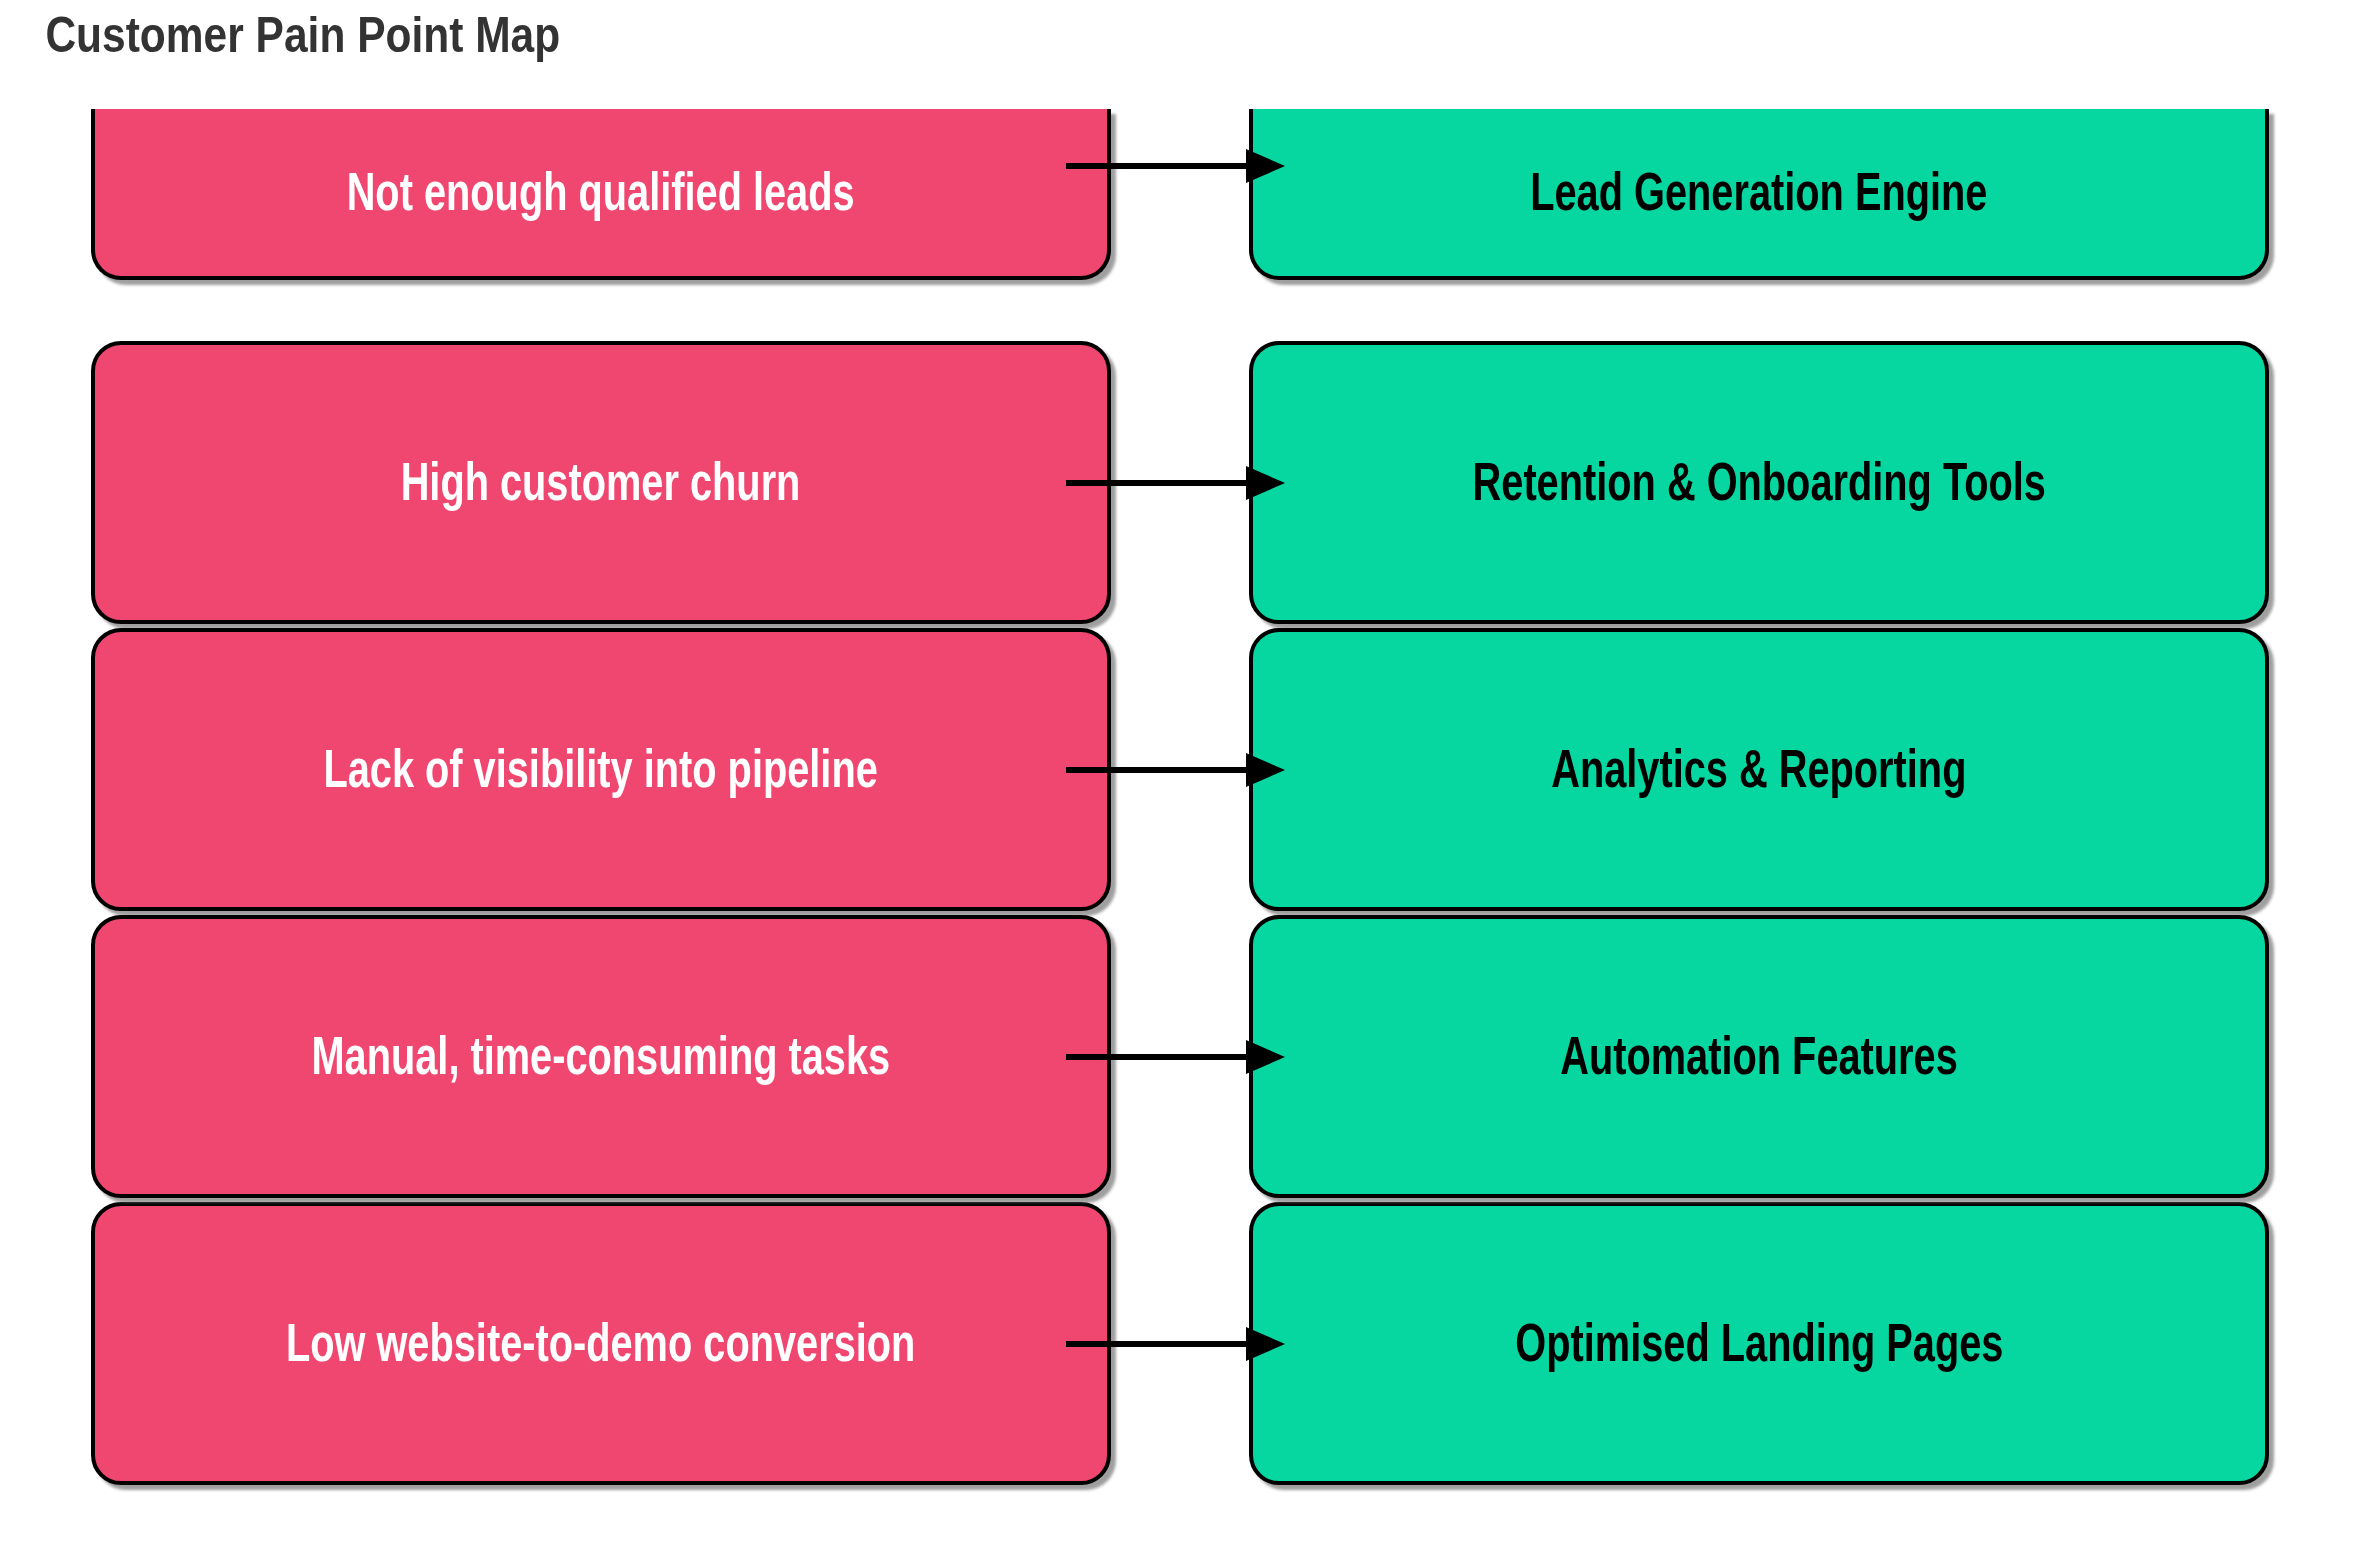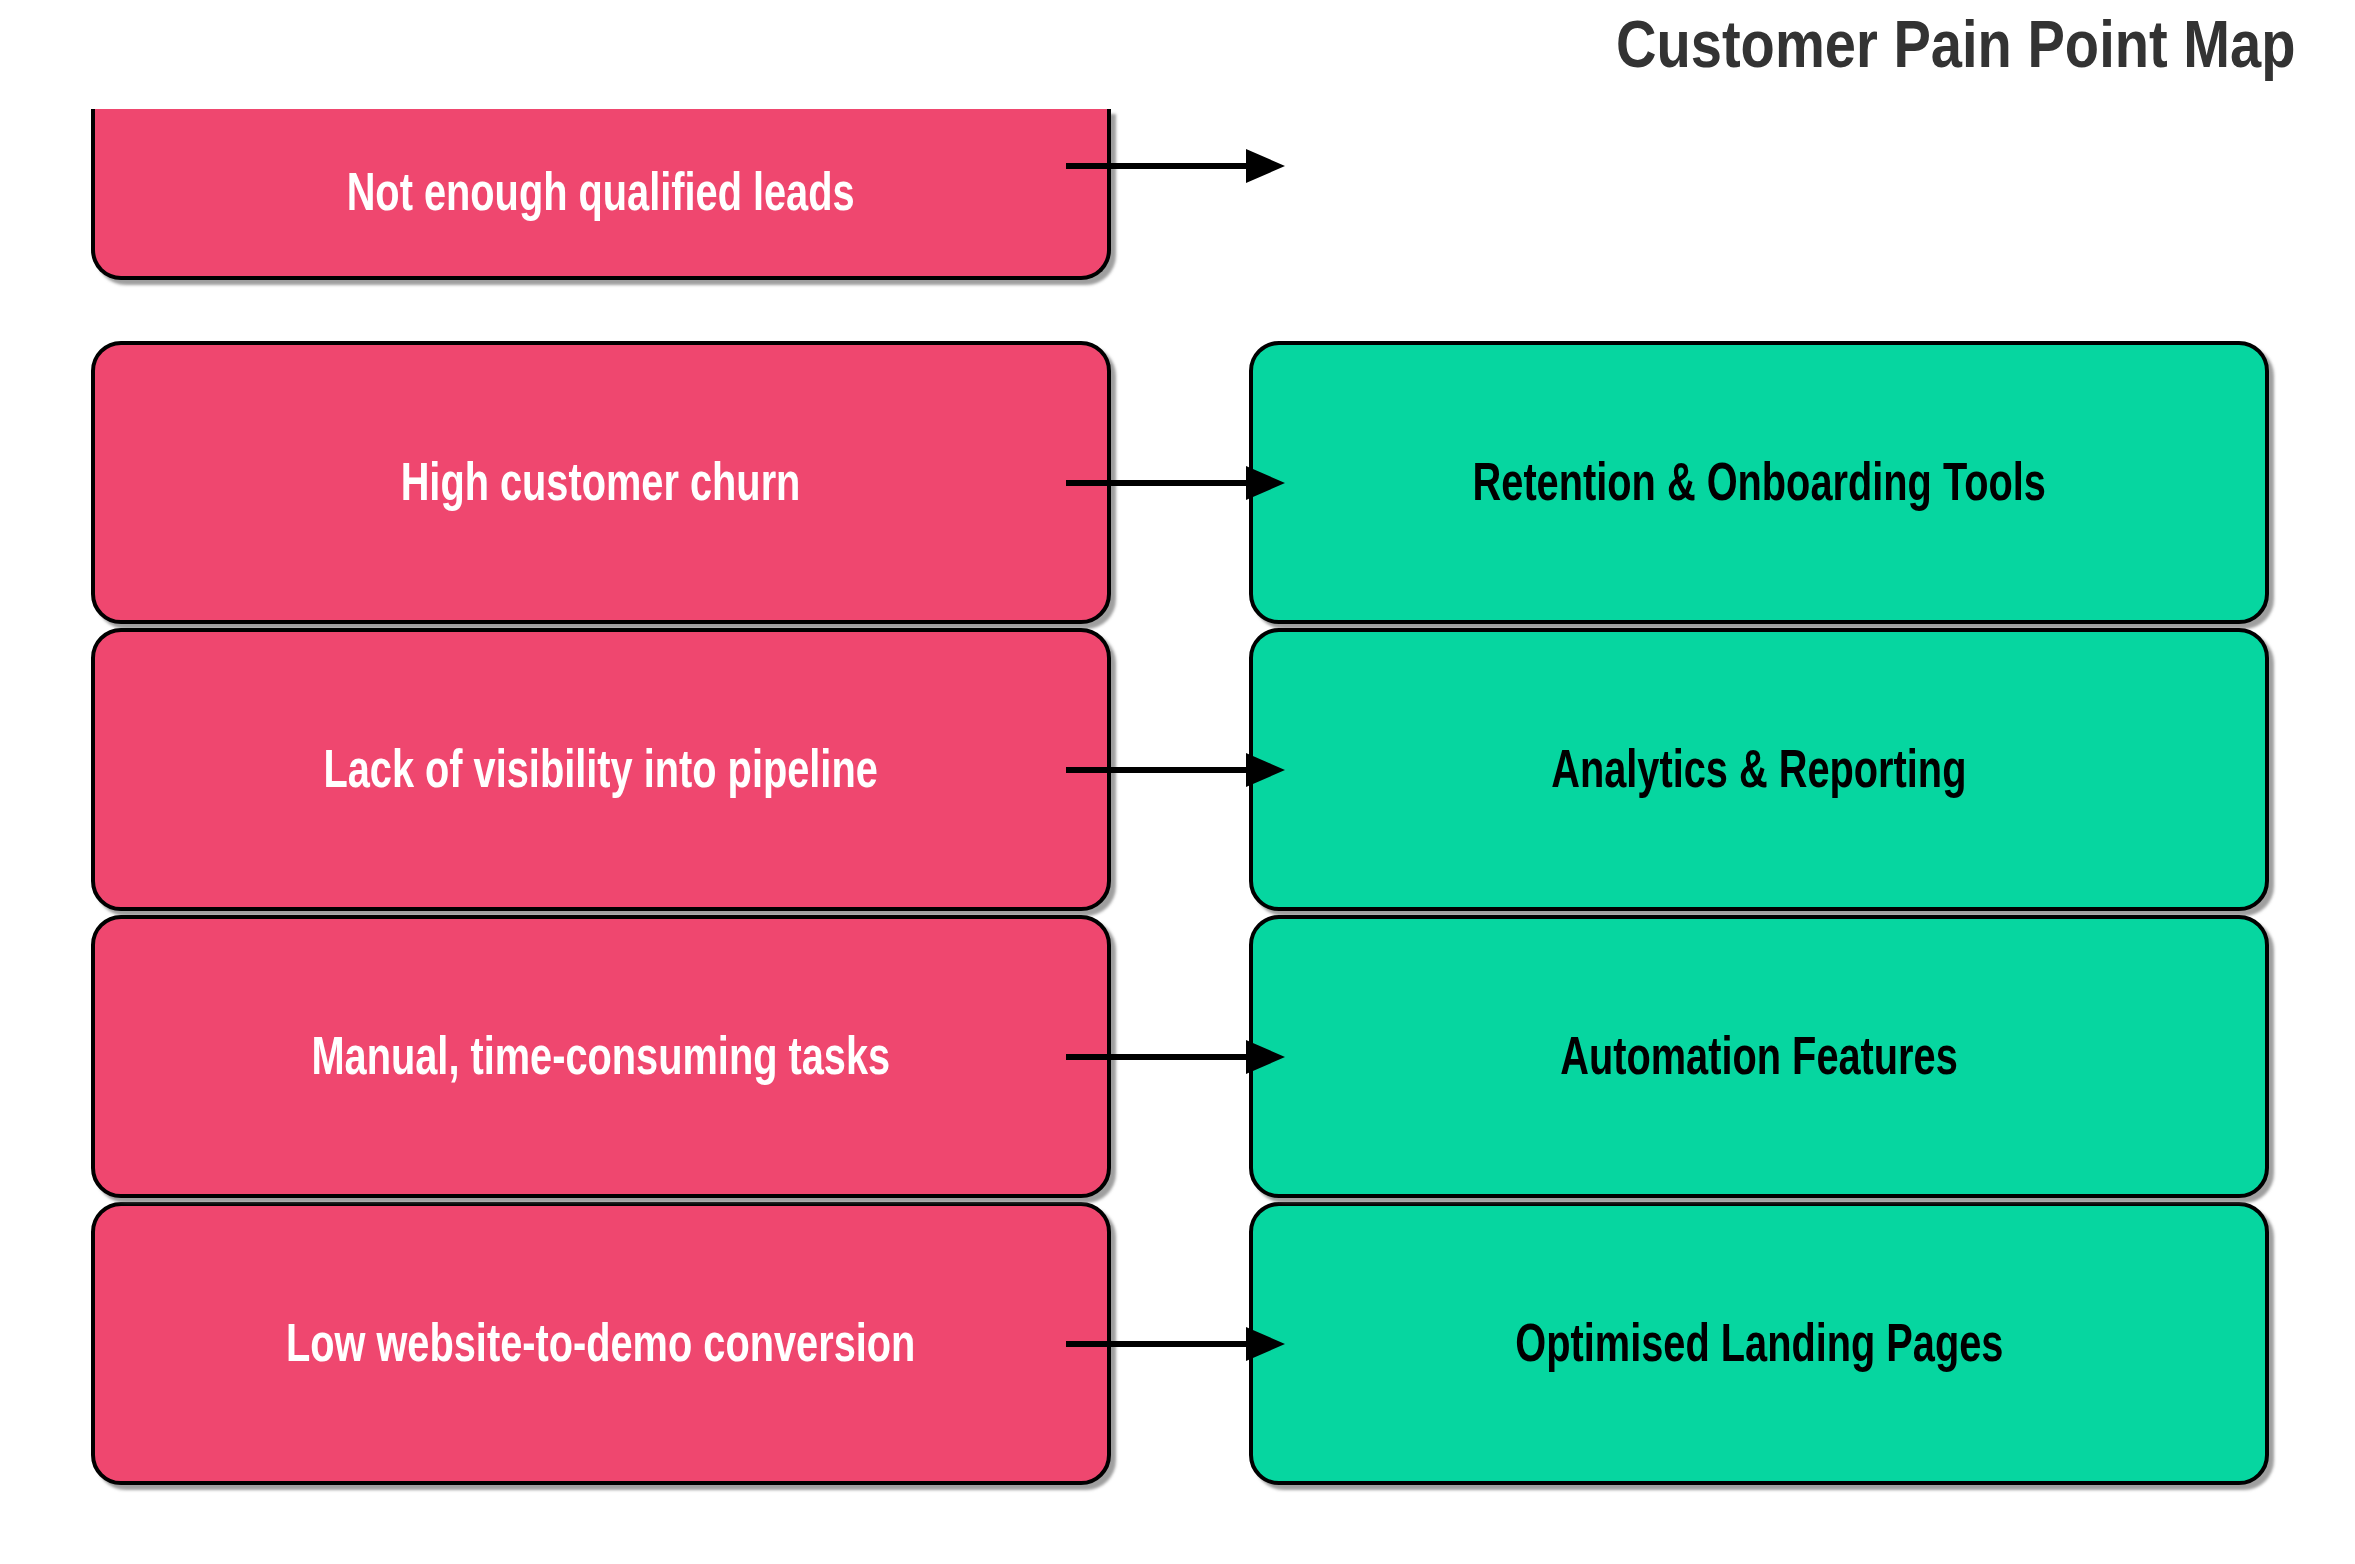--- a/index.html
+++ b/index.html
@@ -12,22 +12,22 @@
     background: #ffffff;
     overflow: hidden;
   }
 
   .title {
     position: absolute;
     top: 6px;
     left: 0;
     width: 100%;
     margin: 0;
-    text-align: right;
-    font-size: 66px;
+    text-align: left;
+    font-size: 50px;
     font-weight: bold;
     color: var(--title-text, #333333);
     z-index: 1;
   }
   .title .squeeze { display: inline-block; transform: scaleX(0.85); transform-origin: center; white-space: nowrap; }
 
   .row {
     position: absolute;
     left: 0;
     width: 100%;
@@ -117,20 +117,23 @@
   <h1 class="title"><span class="squeeze">Customer Pain Point Map</span></h1>
 
   <div class="row row-1">
     <div class="box pain clipped">
       <span class="label">Not enough qualified leads</span>
     </div>
     <div class="arrow">
       <span class="shaft"></span>
       <span class="head"></span>
     </div>
+    <div class="box solution clipped">
+      <span class="label">Lead Generation Engine</span>
+    </div>
   </div>
 
   <div class="row row-2">
     <div class="box pain">
       <span class="label">High customer churn</span>
     </div>
     <div class="arrow">
       <span class="shaft"></span>
       <span class="head"></span>
     </div>

